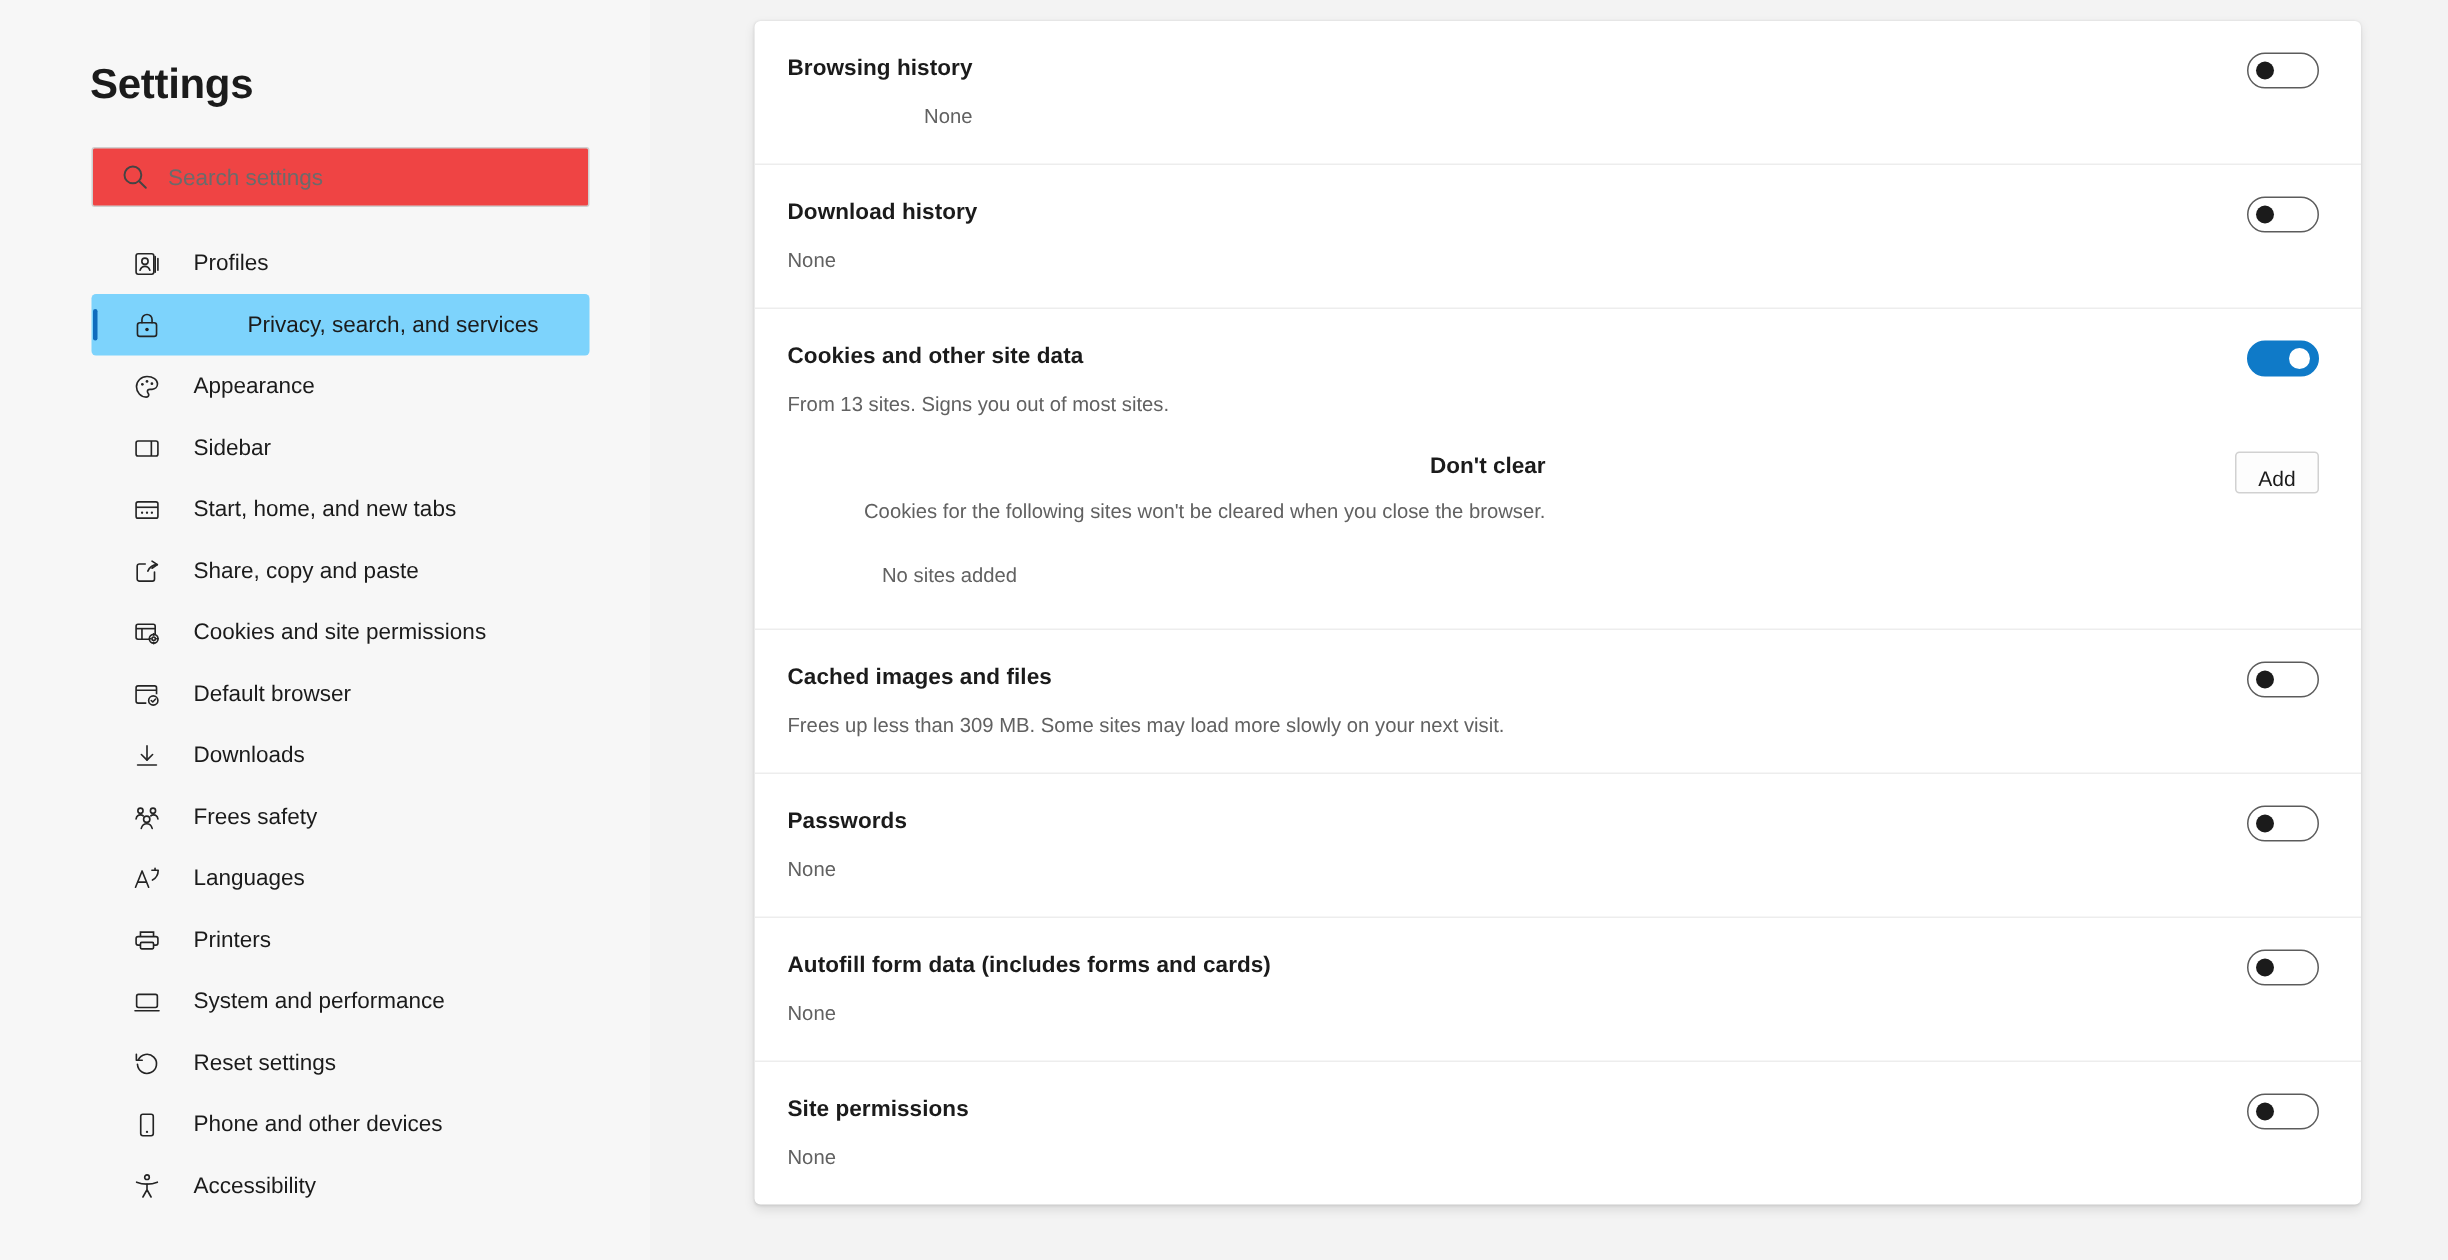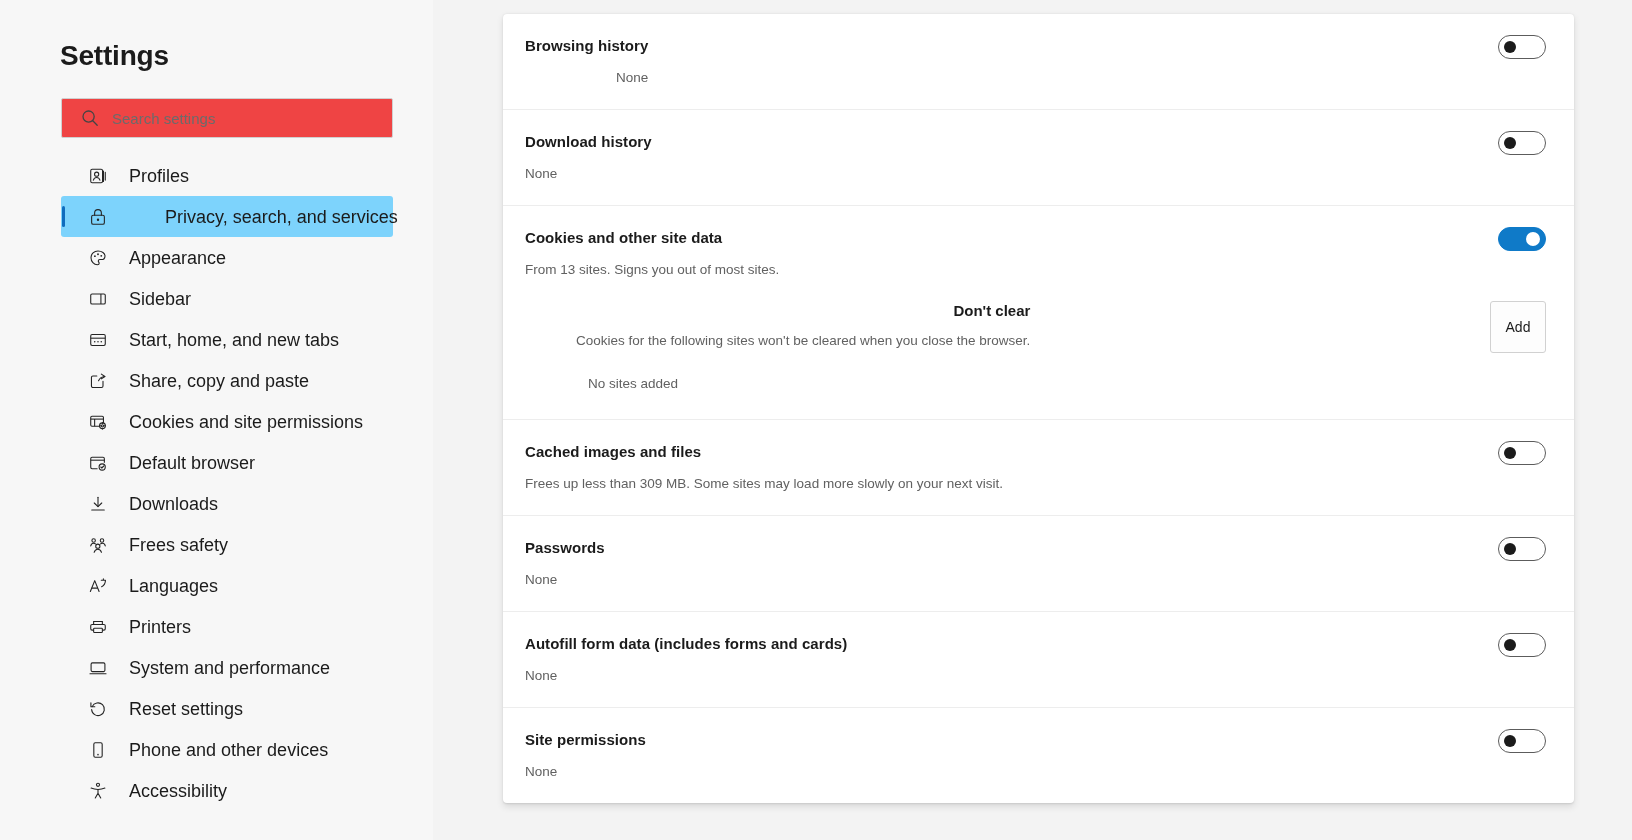--- a/index.html
+++ b/index.html
@@ -114,21 +114,21 @@
     height: 22px;
     flex: 0 0 22px;
     margin-right: 20px;
     color: #242424;
     display: flex;
     align-items: center;
     justify-content: center;
   }
   .nav-icon svg { display: block; }
   .nav-item .nav-label {
-    font-size: 18px;
+    font-size: 15px;
     color: #1b1b1b;
     white-space: nowrap;
     line-height: 1;
   }
 
   
   .pane-scrollbar {
     position: absolute;
     left: 428px;
     top: 0;
@@ -249,21 +249,21 @@
   .sub-empty {
     margin-top: 25px;
     margin-left: 12px;
     font-size: 13.5px;
     color: #616161;
     line-height: 18px;
   }
   .add-button {
     flex: 0 0 auto;
     min-width: 56px;
-    height: 52px;
+    height: 28px;
     padding: 0 14px;
     background: #fdfdfd;
     border: 1px solid #d1d1d1;
     border-radius: 3px;
     font-family: inherit;
     font-size: 14px;
     color: #1b1b1b;
     cursor: pointer;
     line-height: 34px;
     text-align: center;

